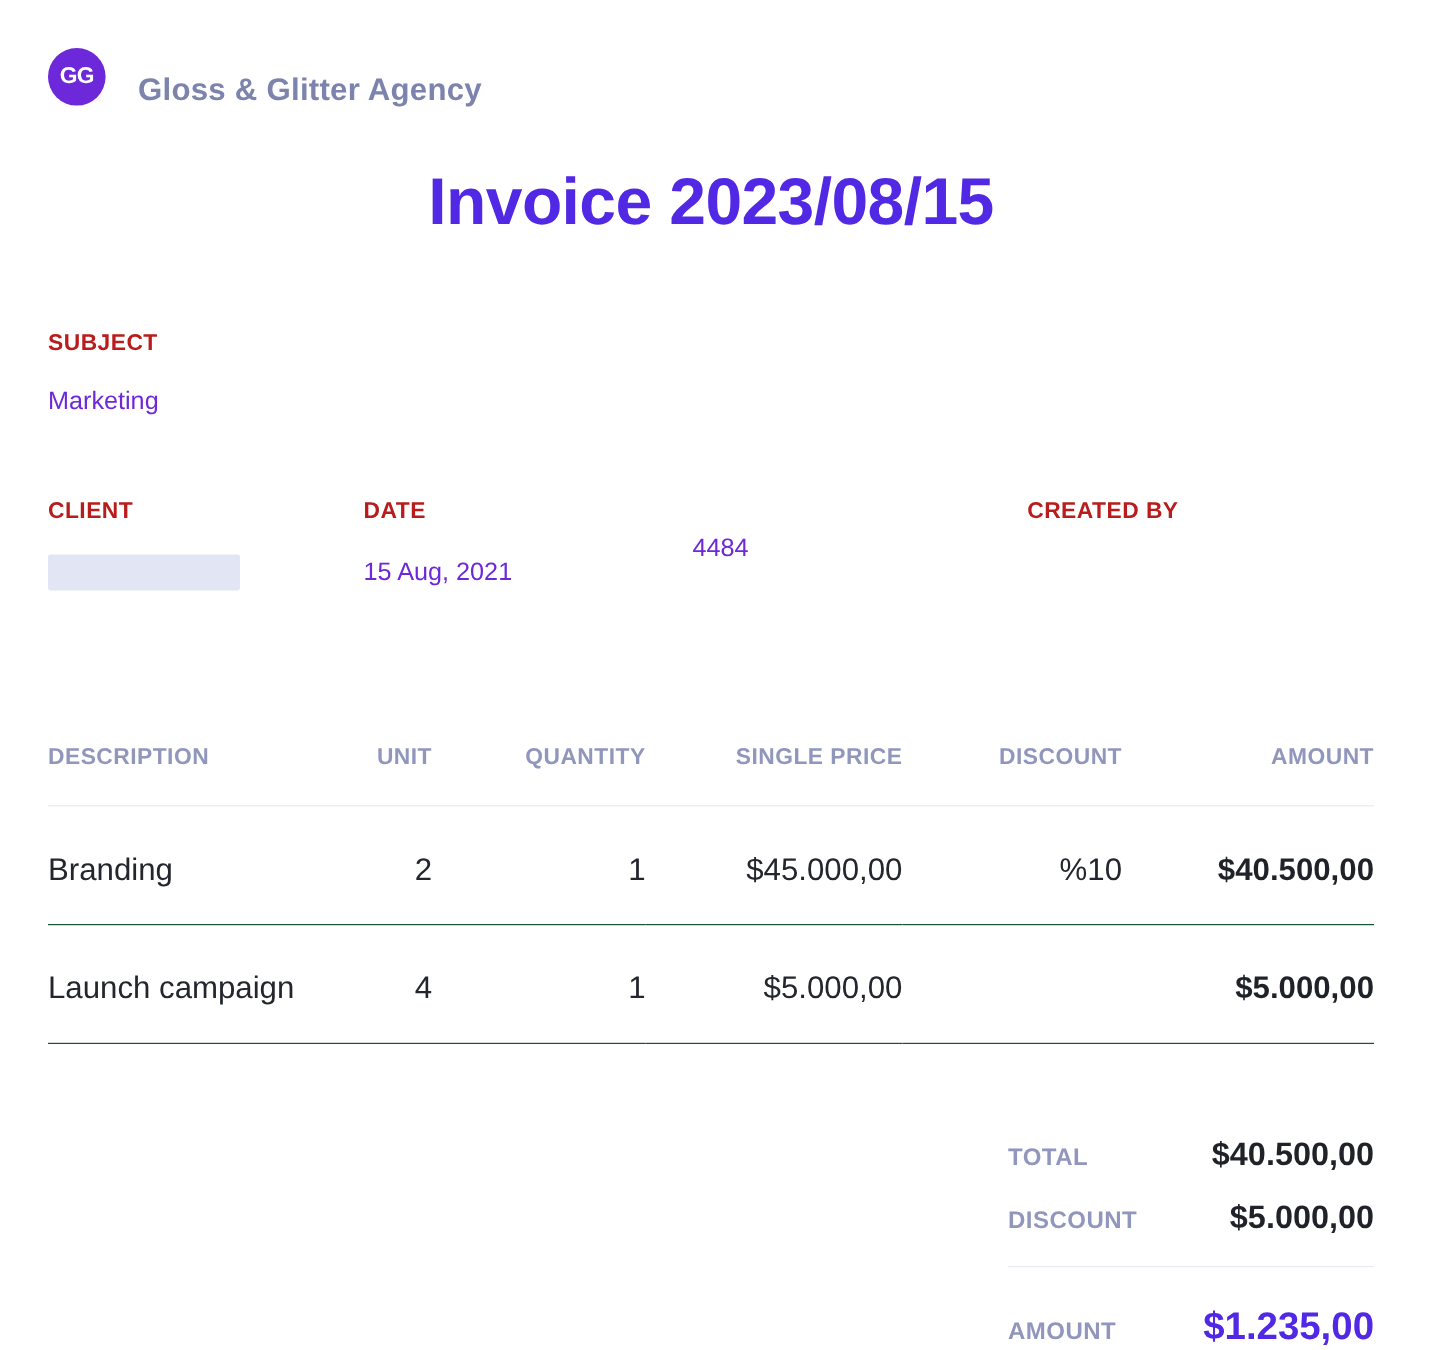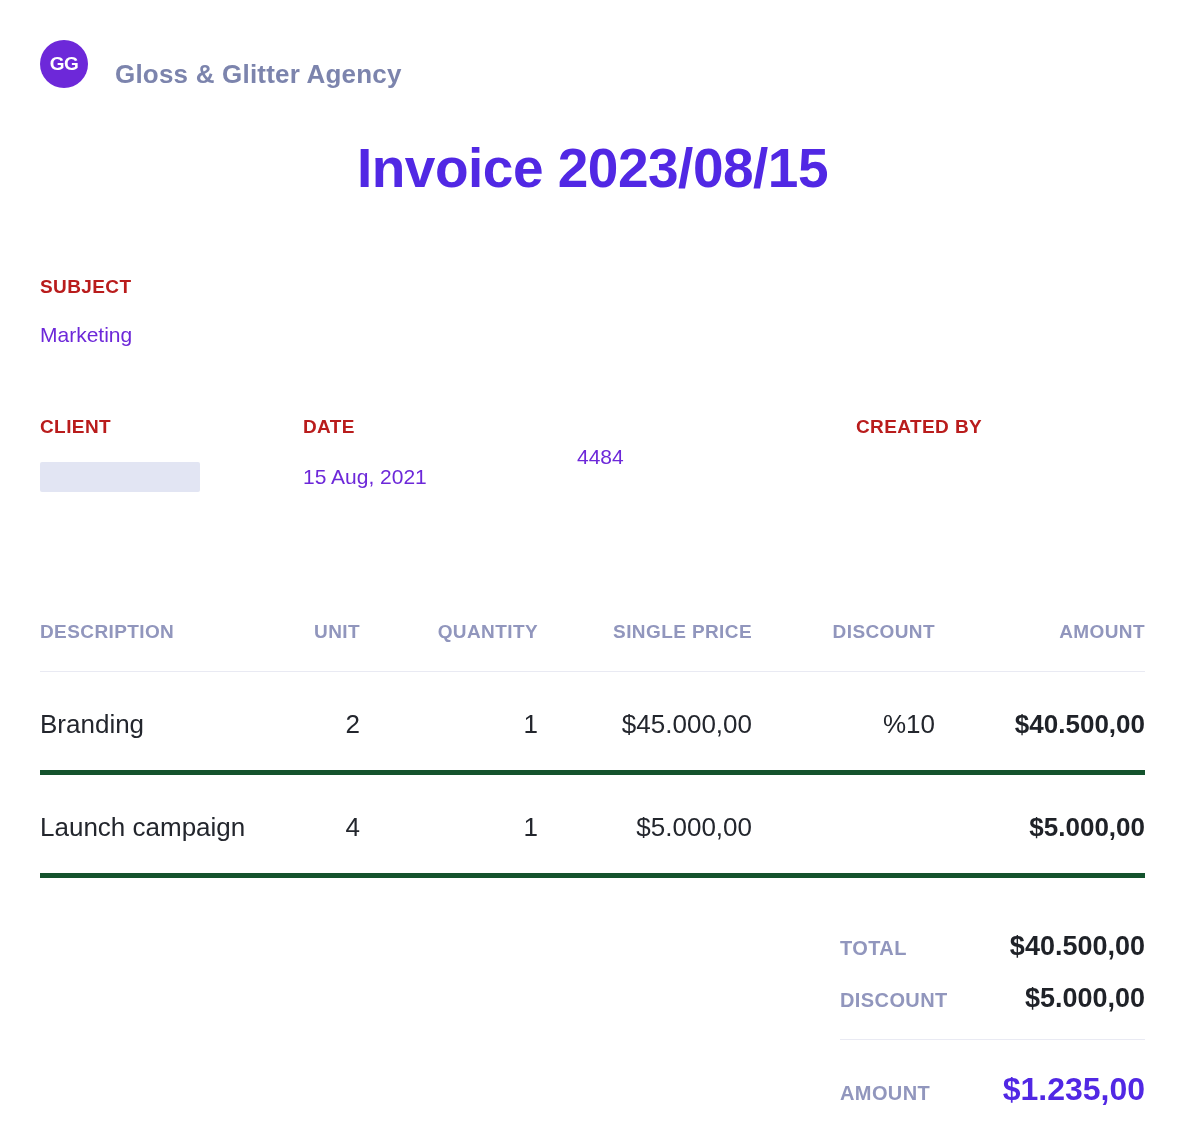--- a/index.html
+++ b/index.html
@@ -59,27 +59,27 @@
     font-size:19px; line-height:20px; font-weight:700;
     color:#9196bd; letter-spacing:0.4px;
     padding:0 0 29px 0;
     border-bottom:1px solid #e9eaf3;
   }
   table.items th.left { text-align:left; }
   table.items td {
     text-align:right; vertical-align:middle;
     font-size:26px; line-height:30px; font-weight:400; color:#23262d;
     padding:37px 0 31px 0;
-    border-bottom:5px solid #14532d;
+    border-bottom:1px solid #14532d;
   }
   table.items td.left { text-align:left; }
   table.items td.amount { font-weight:700; color:#1f2228; }
 
   
-  .totals { width:305px; margin-left:auto; margin-top:53px; }
+  .totals { width:305px; margin-left:auto; margin-top:77px; }
   .totals-row { display:flex; justify-content:space-between; align-items:baseline; }
   .totals-row + .totals-row { margin-top:22px; }
   .totals-label { font-size:20px; font-weight:700; color:#9196bd; letter-spacing:0.4px; }
   .totals-value { font-size:27px; line-height:30px; font-weight:700; color:#1f2228; }
   .totals-divider { border:none; border-top:1px solid #e9eaf3; margin-top:26px; height:0; }
   .totals-row.grand { margin-top:31px; }
   .totals-row.grand .totals-value { font-size:32px; line-height:36px; color:#5128e4; }
 </style>
 </head>
 <body>

